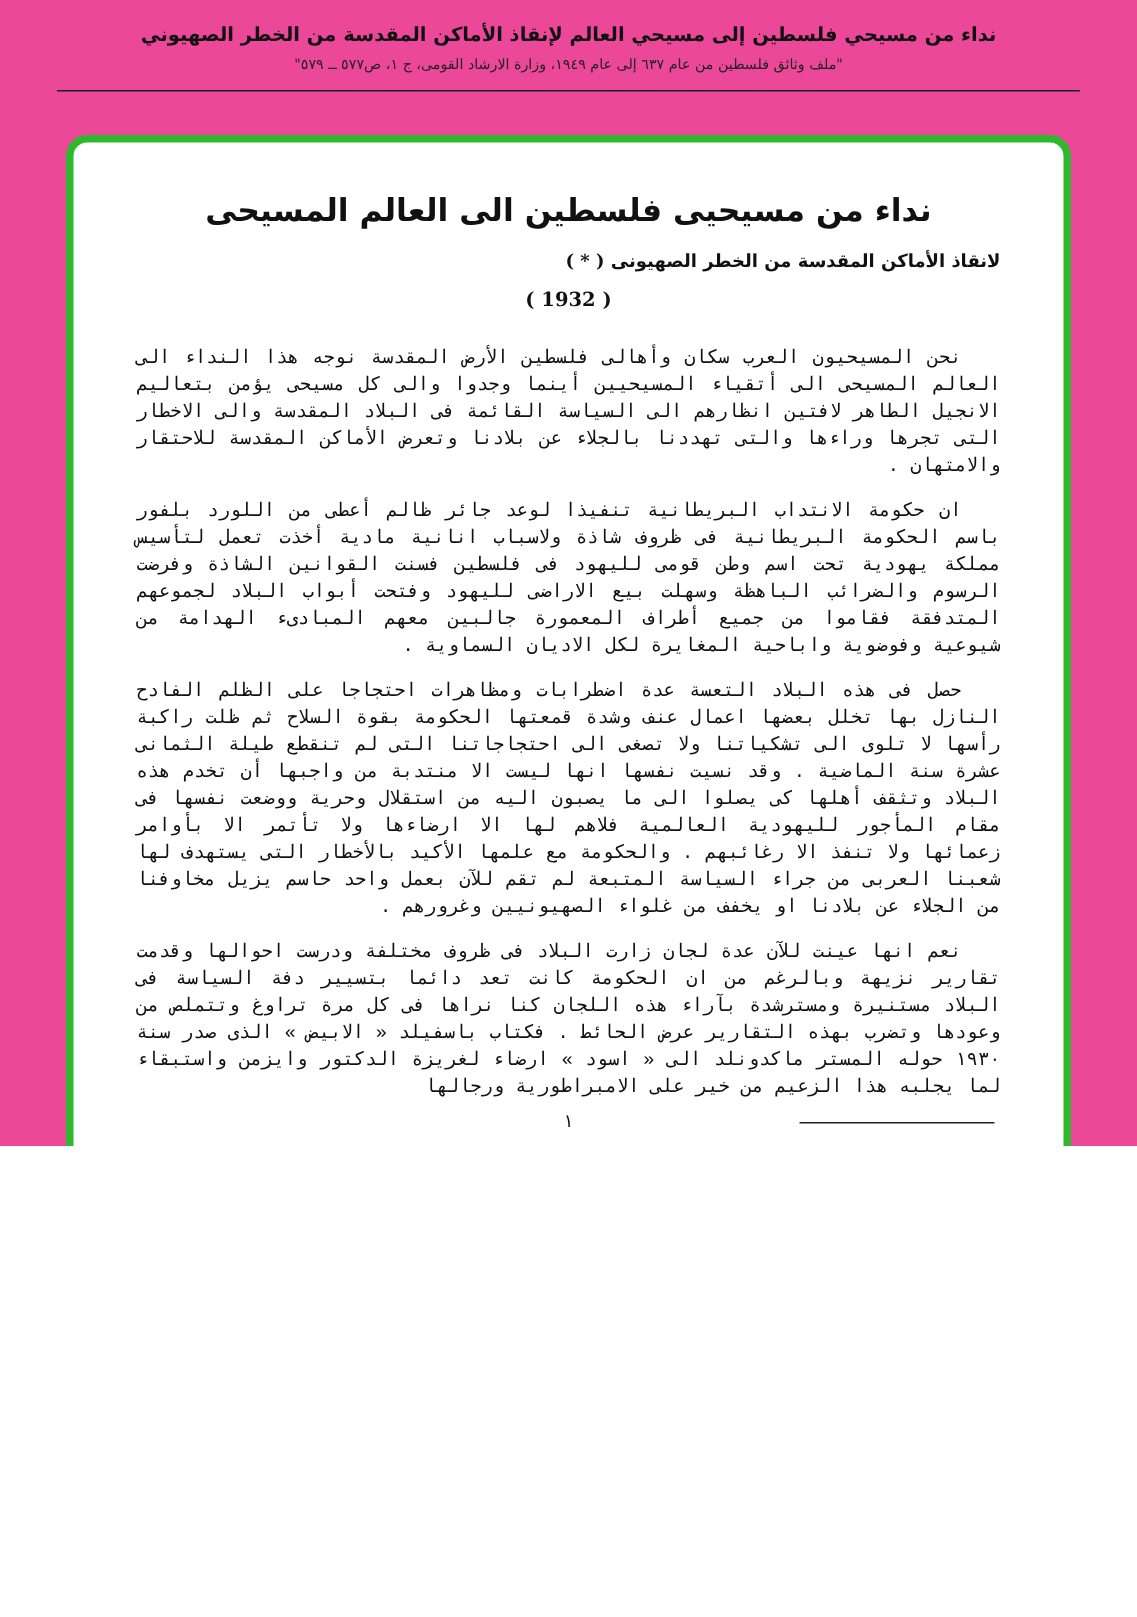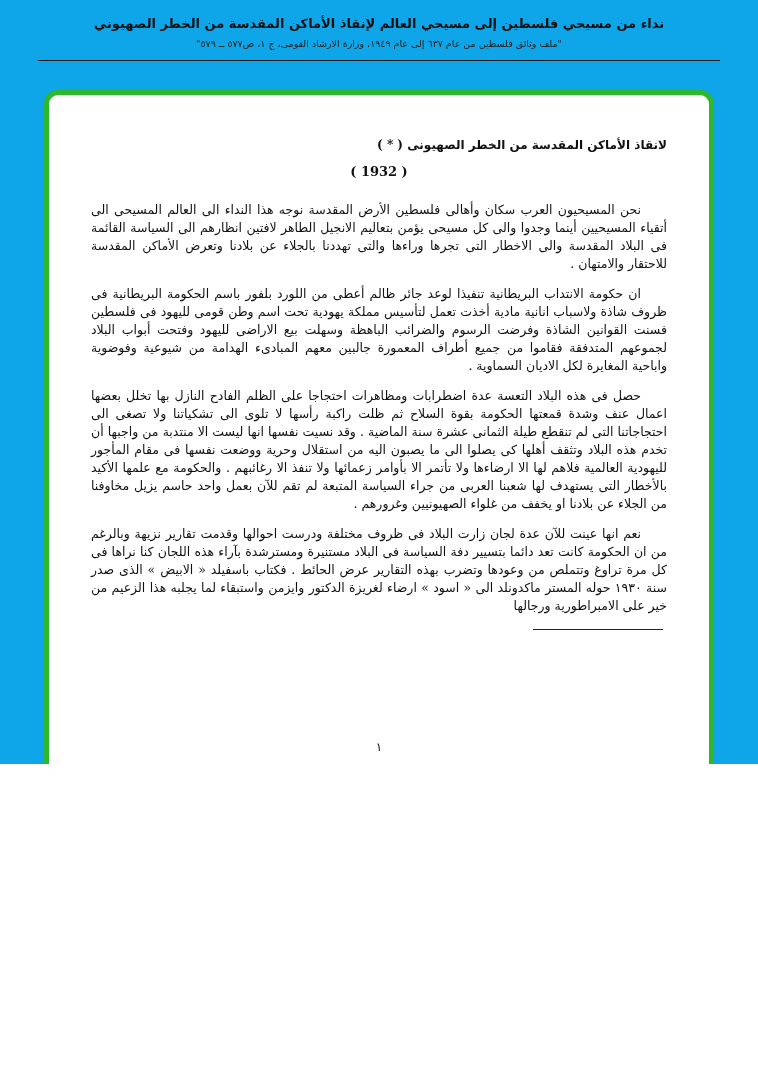--- a/index.html
+++ b/index.html
@@ -4,21 +4,21 @@
 <style>
   * { box-sizing: border-box; }
   html, body { margin: 0; padding: 0; background: #ffffff; }
   body { font-family: "DejaVu Serif", "DejaVu Sans", serif; color: #111; }
 
   .page {
     position: relative;
     width: 758px;
     height: 764px;
     margin: 0 auto;
-    background: #0ea5e9;
+    background: #ec4899;
     direction: rtl;
     overflow: hidden;
   }
 
   .header { text-align: center; padding-top: 16px; }
   .header-title { font-size: 13px; font-weight: bold; letter-spacing: 0; }
   .header-source { font-size: 9.5px; margin-top: 7px; color: #222; }
 
   .top-rule {
     border: 0;
@@ -44,20 +44,21 @@
   .doc-year { text-align: center; font-size: 13px; font-weight: bold; margin-top: 12px; }
 
   .body-text { margin-top: 22px; }
   .para {
     font-size: 12.5px;
     line-height: 18px;
     text-align: justify;
     text-indent: 26px;
     margin: 0 0 12px 0;
     direction: rtl;
+    font-family: Liberation Mono, monospace;
   }
 
   .footnote-rule {
     border: 0;
     border-top: 1px solid #222;
     width: 130px;
     margin: 14px 4px 5px auto;
   }
   .footnote {
     font-size: 11.5px;
@@ -81,20 +82,21 @@
 <div class="page" dir="rtl">
 
   <div class="header">
     <div class="header-title">نداء من مسيحي فلسطين إلى مسيحي العالم لإنقاذ الأماكن المقدسة من الخطر الصهيوني</div>
     <div class="header-source">"ملف وثائق فلسطين من عام ٦٣٧ إلى عام ١٩٤٩، وزارة الارشاد القومى، ج ١، ص٥٧٧ ــ ٥٧٩"</div>
   </div>
 
   <hr class="top-rule">
 
   <div class="frame">
+    <div class="doc-title">نداء من مسيحيى فلسطين الى العالم المسيحى</div>
     <div class="doc-subtitle">لانقاذ الأماكن المقدسة من الخطر الصهيونى ( * )</div>
     <div class="doc-year">( 1932 )</div>
 
     <div class="body-text">
       <p class="para">نحن المسيحيون العرب سكان وأهالى فلسطين الأرض المقدسة نوجه هذا النداء الى العالم المسيحى الى أتقياء المسيحيين أينما وجدوا والى كل مسيحى يؤمن بتعاليم الانجيل الطاهر لافتين انظارهم الى السياسة القائمة فى البلاد المقدسة والى الاخطار التى تجرها وراءها والتى تهددنا بالجلاء عن بلادنا وتعرض الأماكن المقدسة للاحتقار والامتهان .</p>
       <p class="para">ان حكومة الانتداب البريطانية تنفيذا لوعد جائر ظالم أعطى من اللورد بلفور باسم الحكومة البريطانية فى ظروف شاذة ولاسباب انانية مادية أخذت تعمل لتأسيس مملكة يهودية تحت اسم وطن قومى لليهود فى فلسطين فسنت القوانين الشاذة وفرضت الرسوم والضرائب الباهظة وسهلت بيع الاراضى لليهود وفتحت أبواب البلاد لجموعهم المتدفقة فقاموا من جميع أطراف المعمورة جالبين معهم المبادىء الهدامة من شيوعية وفوضوية واباحية المغايرة لكل الاديان السماوية .</p>
       <p class="para">حصل فى هذه البلاد التعسة عدة اضطرابات ومظاهرات احتجاجا على الظلم الفادح النازل بها تخلل بعضها اعمال عنف وشدة قمعتها الحكومة بقوة السلاح ثم ظلت راكبة رأسها لا تلوى الى تشكياتنا ولا تصغى الى احتجاجاتنا التى لم تنقطع طيلة الثمانى عشرة سنة الماضية . وقد نسيت نفسها انها ليست الا منتدبة من واجبها أن تخدم هذه البلاد وتثقف أهلها كى يصلوا الى ما يصبون اليه من استقلال وحرية ووضعت نفسها فى مقام المأجور لليهودية العالمية فلاهم لها الا ارضاءها ولا تأتمر الا بأوامر زعمائها ولا تنفذ الا رغائبهم . والحكومة مع علمها الأكيد بالأخطار التى يستهدف لها شعبنا العربى من جراء السياسة المتبعة لم تقم للآن بعمل واحد حاسم يزيل مخاوفنا من الجلاء عن بلادنا او يخفف من غلواء الصهيونيين وغرورهم .</p>
       <p class="para">نعم انها عينت للآن عدة لجان زارت البلاد فى ظروف مختلفة ودرست احوالها وقدمت تقارير نزيهة وبالرغم من ان الحكومة كانت تعد دائما بتسيير دفة السياسة فى البلاد مستنيرة ومسترشدة بآراء هذه اللجان كنا نراها فى كل مرة تراوغ وتتملص من وعودها وتضرب بهذه التقارير عرض الحائط . فكتاب باسفيلد « الابيض » الذى صدر سنة ١٩٣٠ حوله المستر ماكدونلد الى « اسود » ارضاء لغريزة الدكتور وايزمن واستبقاء لما يجلبه هذا الزعيم من خير على الامبراطورية ورجالها</p>
     </div>
 

